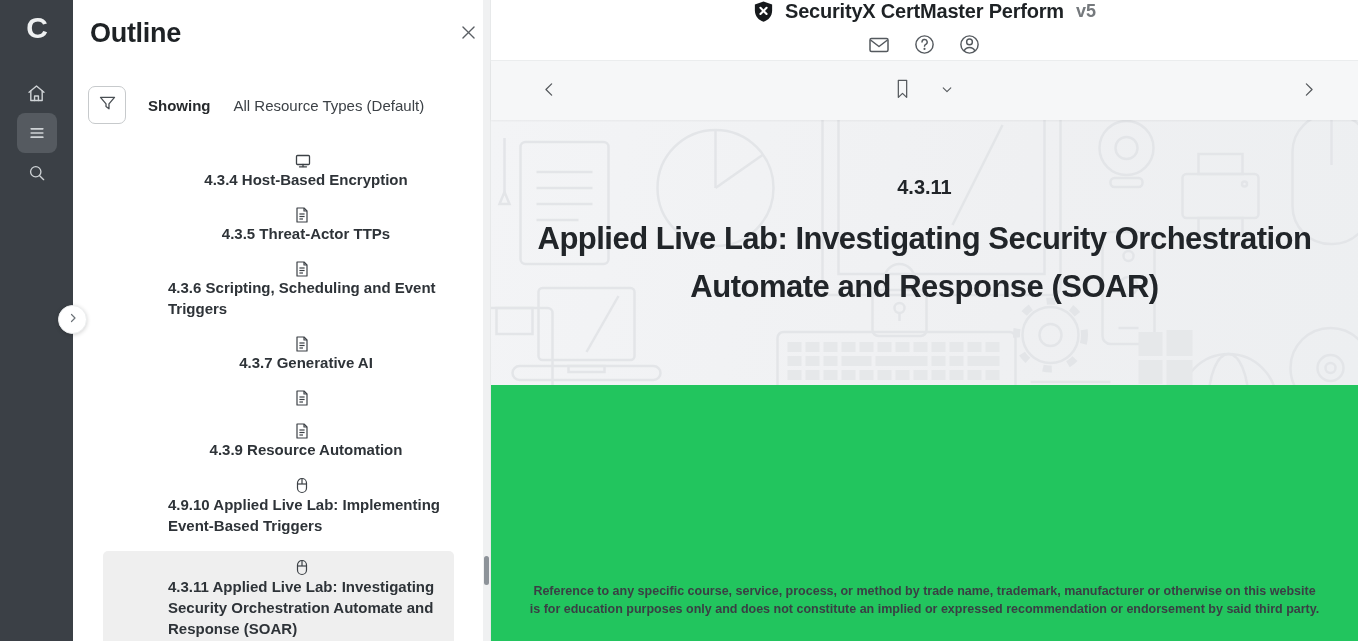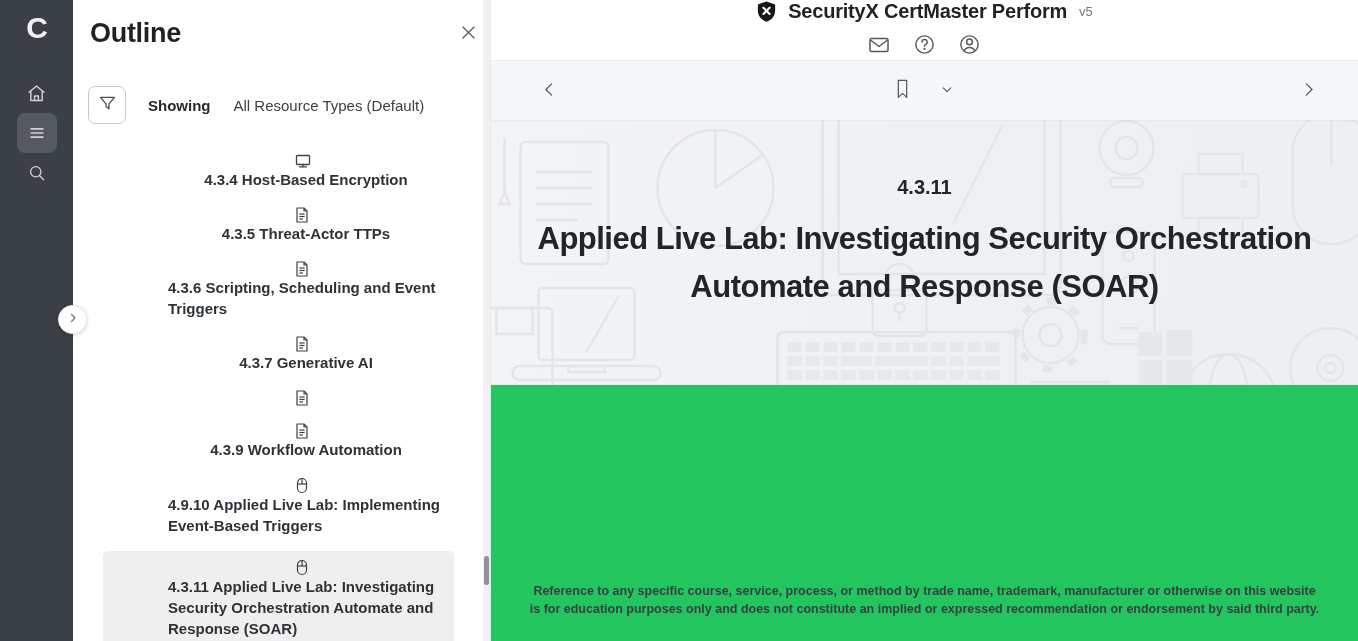--- a/index.html
+++ b/index.html
@@ -77,21 +77,21 @@
 
   
   .main { flex:1; display:flex; flex-direction:column; border-left:1px solid #e7e9ea; background:#fff; }
   .main-header {
     height:61px; background:#fff; display:flex; align-items:center; justify-content:space-between;
     padding:0 17px 0 16px; border-bottom:1px solid #ebedee;flex-direction:column;
   }
   .brand { display:flex; align-items:center; }
   .shield-wrap { display:flex; align-items:center; margin-right:10px; }
   .brand-title { font-size:20px; font-weight:700; color:#1e2225; letter-spacing:-0.2px; }
-  .brand-version { font-size:13px; font-weight:400; color:#75797d; margin-left:12px; }
+  .brand-version { font-size:18px; font-weight:700; color:#75797d; margin-left:12px; }
   .header-actions { display:flex; align-items:center; gap:17px; }
   .icon-btn {
     background:none; border:none; color:#54595e; cursor:pointer; width:28px; height:28px;
     display:flex; align-items:center; justify-content:center;
   }
 
   
   .pager {
     height:59px; background:#f6f7f8; position:relative; display:flex; align-items:center;
     box-shadow:0 1px 2px rgba(0,0,0,.05); z-index:1;
@@ -257,21 +257,21 @@
         <div class="o-item">
           <span class="o-icon">
             <svg width="14" height="16" viewBox="0 0 14 16" fill="none" stroke="currentColor" stroke-width="1.2" stroke-linejoin="round">
               <path d="M2 1 h7 l3 3 v11 H2 Z"></path>
               <path d="M9 1 v3 h3"></path>
               <line x1="4.4" y1="7" x2="9.6" y2="7"></line>
               <line x1="4.4" y1="9.5" x2="9.6" y2="9.5"></line>
               <line x1="4.4" y1="12" x2="8" y2="12"></line>
             </svg>
           </span>
-          <span class="o-label">4.3.9 Workflow Automation</span>
+          <span class="o-label">4.3.9 Resource Automation</span>
         </div>
         <div class="o-item">
           <span class="o-icon">
             <svg width="14" height="17" viewBox="0 0 14 17" fill="none" stroke="currentColor" stroke-width="1.2">
               <rect x="2.5" y="1.5" width="9" height="14" rx="4.5"></rect>
               <line x1="7" y1="1.5" x2="7" y2="7"></line>
               <line x1="2.5" y1="7" x2="11.5" y2="7"></line>
             </svg>
           </span>
           <span class="o-label">4.9.10 Applied Live Lab: Implementing Event-Based Triggers</span>

